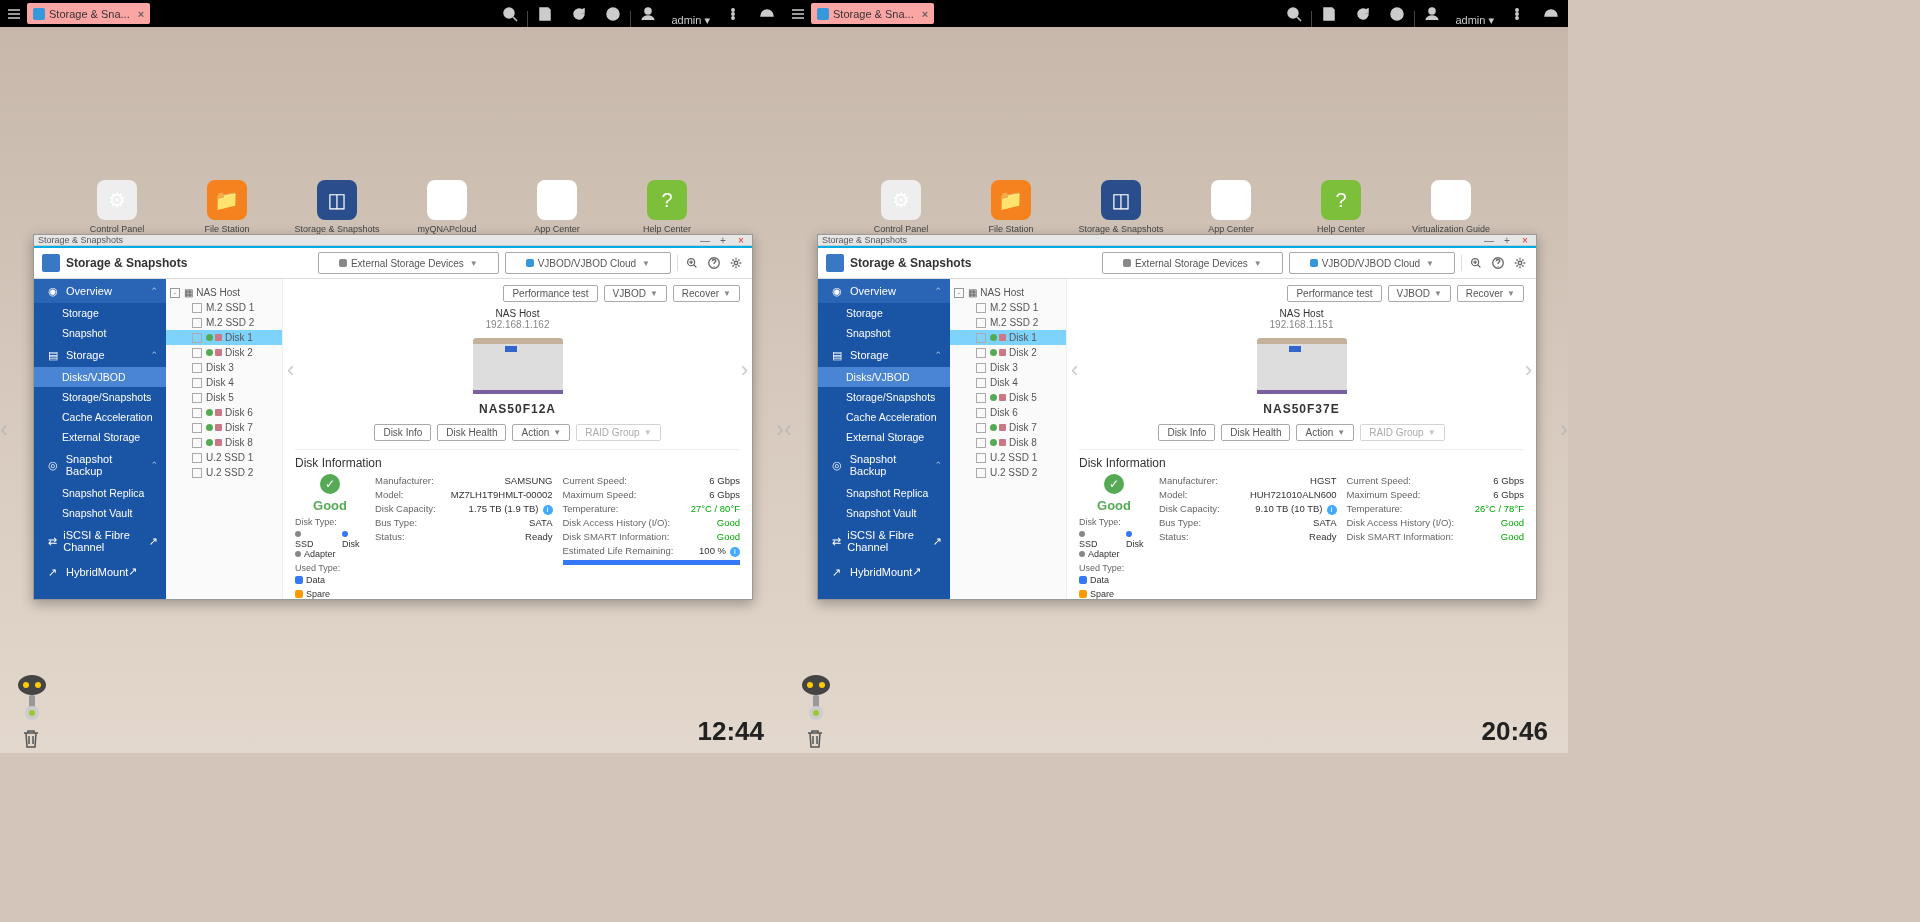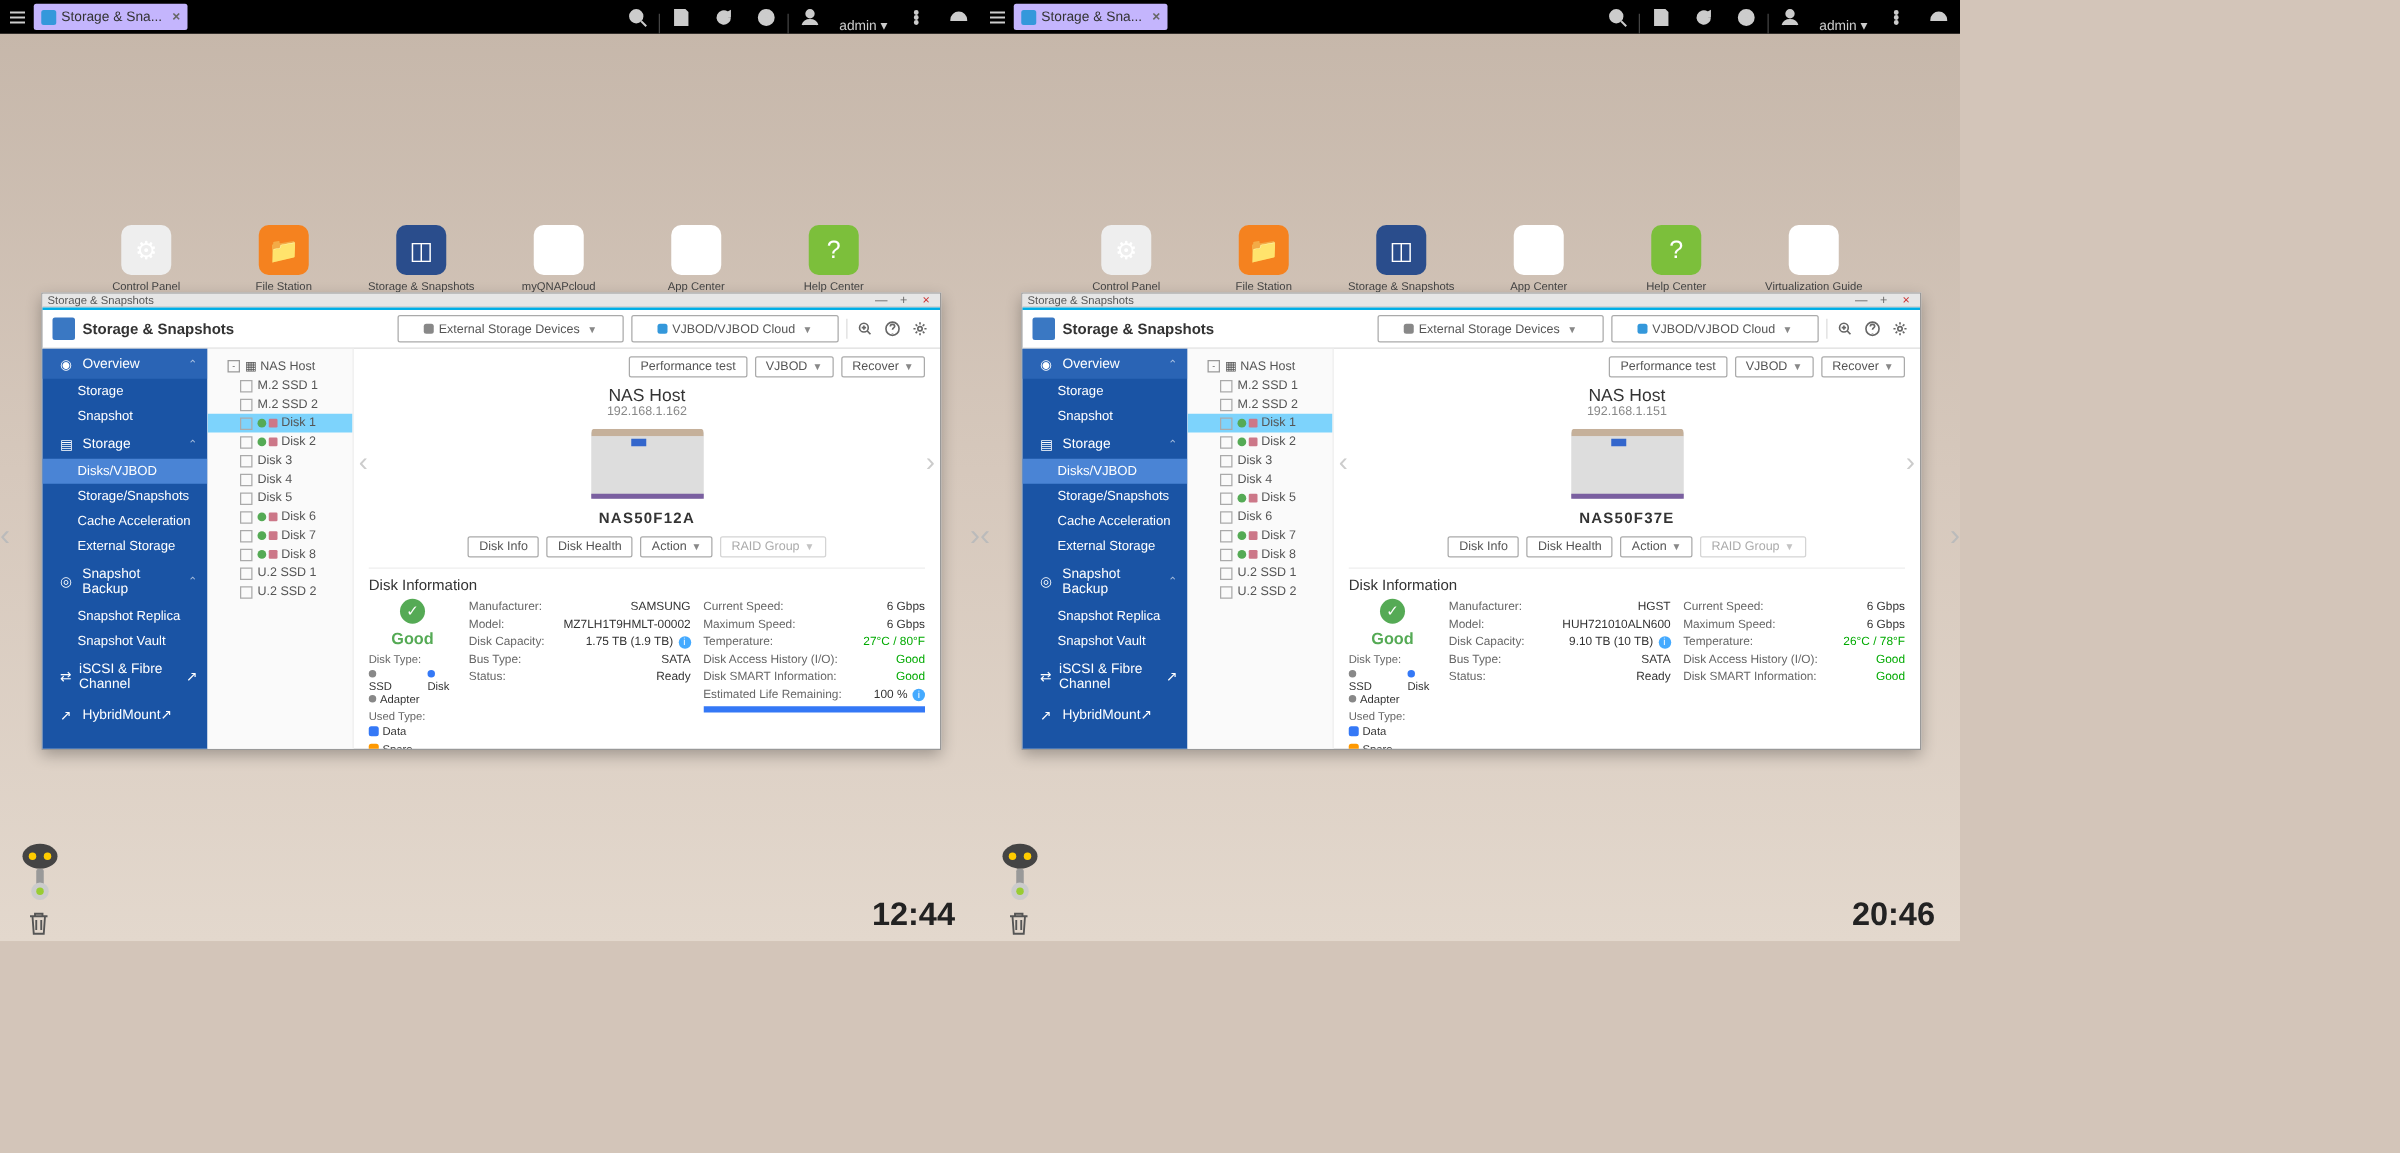--- a/index.html
+++ b/index.html
@@ -1,21 +1,21 @@
 <!DOCTYPE html>
 <html><head>
 <meta charset="utf-8">
 <style>
   html,body{margin:0;padding:0;font-family:Arial,Helvetica,sans-serif;background:#d3c5b9;overflow:hidden}
   .twin{display:flex}
   .desktop{width:784px;height:753px;position:relative;background:linear-gradient(180deg,#c5b6a9 0%,#d6c8bc 50%,#e3d8cd 100%)}
   .topbar{height:27px;background:#000;display:flex;align-items:center;color:#ccc;font-size:11px;position:relative}
   .menu-icon{width:27px;height:27px;display:flex;align-items:center;justify-content:center;cursor:pointer}
   .menu-icon svg{width:16px;height:16px;fill:#ccc;stroke:#ccc}
-  .tab{background:#c4b5fd;color:#333;height:21px;display:flex;align-items:center;padding:0 6px;margin:3px 0;border-radius:2px}
+  .tab{background:#fca5a5;color:#333;height:21px;display:flex;align-items:center;padding:0 6px;margin:3px 0;border-radius:2px}
   .tab-ico{width:12px;height:12px;background:#3498db;margin-right:4px;border-radius:2px}
   .tab-x{margin-left:8px;font-weight:bold;color:#666;cursor:pointer}
   .tr{margin-left:auto;display:flex;align-items:flex-end;gap:0}
   .tr-ico{width:34px;height:27px;display:flex;align-items:center;justify-content:center;cursor:pointer}
   .tr-ico svg{width:16px;height:16px;fill:#ccc;stroke:#ccc}
   .sep{width:1px;height:16px;background:#444}
   .desk-icons{position:absolute;top:180px;left:0;right:0;display:flex;justify-content:center;gap:62px}
   .dicon{display:flex;flex-direction:column;align-items:center;width:48px;cursor:pointer}
   .dicon-box{width:40px;height:40px;border-radius:8px;display:flex;align-items:center;justify-content:center;margin-bottom:4px}
   .dicon-lbl{font-size:9px;color:#444;text-align:center;white-space:nowrap}
@@ -36,34 +36,34 @@
   .tool-ico svg{width:14px;height:14px;stroke:#666;fill:none;stroke-width:1.5}
   .body{display:flex;height:320px}
   .nav{width:132px;background:#1a54a5;color:#fff;font-size:11px;overflow:hidden}
   .nav-grp{padding:6px 8px 6px 14px;display:flex;align-items:center;cursor:pointer}
   .nav-grp.top{background:#2a64b5}
   .nav-grp .nicon{width:12px;height:12px;margin-right:6px}
   .nav-grp .chev{margin-left:auto;font-size:9px;opacity:0.6}
   .nav-item{padding:4px 8px 4px 28px;cursor:pointer;font-size:10.5px}
   .nav-item.sel{background:#4a84d5}
   .tree{width:116px;background:#fafafa;border-right:1px solid #eee;font-size:10px;color:#555;padding:6px 0;overflow:hidden}
-  .tree-root{padding:2px 16px;display:flex;align-items:center}
+  .tree-root{padding:2px 4px;display:flex;align-items:center}
   .tree-root .sq{width:8px;height:8px;border:1px solid #999;margin-right:4px;display:flex;align-items:center;justify-content:center;font-size:7px}
   .tree-item{padding:2px 8px 2px 26px;display:flex;align-items:center;cursor:pointer}
   .tree-item.sel{background:#7dd3fc}
   .tree-item .cb{width:8px;height:8px;border:1px solid #aaa;margin-right:4px}
   .tree-item .ok{width:7px;height:7px;border-radius:50%;background:#5a5;margin-right:2px}
   .tree-item .db{width:7px;height:7px;background:#c78;margin-right:3px;border-radius:1px}
   .main{flex:1;padding:6px 12px;font-size:10px;color:#333;position:relative;overflow:hidden}
   .main-top{display:flex;gap:6px;justify-content:flex-end;margin-bottom:6px}
   .btn{border:1px solid #aaa;background:#fff;padding:2px 8px;font-size:10px;color:#555;border-radius:2px;cursor:pointer;display:flex;align-items:center}
   .btn .caret{margin-left:4px;font-size:8px;color:#888}
   .btn.dis{opacity:0.5}
   .host{text-align:center;margin:6px 0}
-  .host-name{font-size:14px;color:#333}
+  .host-name{font-size:10px;color:#333}
   .host-ip{font-size:10px;color:#888}
   .nas-img{width:90px;height:50px;background:#ddd;margin:8px auto;border-radius:3px;position:relative;border-top:6px solid #c5b09a}
   .nas-img .slot{position:absolute;top:2px;left:32px;width:12px;height:6px;background:#36c}
   .nas-img .line{position:absolute;bottom:0;left:0;right:0;height:4px;background:#7a5fa0}
   .model{text-align:center;font-size:12px;font-weight:bold;letter-spacing:1px;margin:4px 0 8px}
   .btnrow{display:flex;gap:6px;justify-content:center;margin-bottom:8px}
   .arrow{position:absolute;top:78px;font-size:22px;color:#ccc;cursor:pointer}
   .arrow.l{left:4px} .arrow.r{right:4px}
   .info{border-top:1px solid #eee;padding-top:6px}
   .info-title{font-size:12px;color:#333;margin-bottom:4px}

